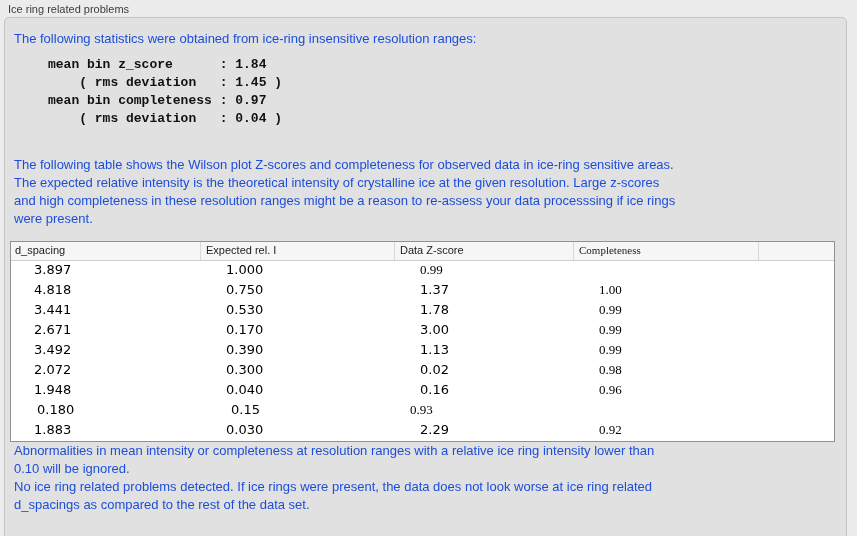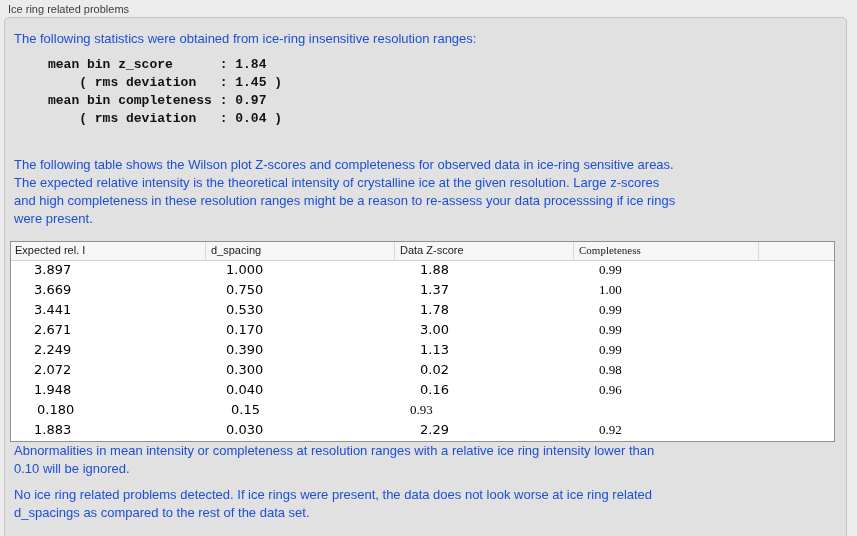--- a/index.html
+++ b/index.html
@@ -86,21 +86,21 @@
     overflow: hidden;
     white-space: nowrap;
   }
   .c1 { width: 189px; }
   .c2 { width: 194px; }
   .c3 { width: 179px; }
   .c4 { width: 185px; font-family: Liberation Serif, serif; }
   .c5 { flex: 1; }
   .t-row .c1 { padding-left: 23px; }
   .note { }
-  .note2 { margin-top: 8px; }
+  .note2 { }
 </style>
 </head>
 <body>
 
 <div class="group-title">Ice ring related problems</div>
 
 <div class="group-box">
   <div class="box-content">
 
     <div class="para">The following statistics were obtained from ice-ring insensitive resolution ranges:</div>
@@ -110,57 +110,56 @@
 mean bin completeness : 0.97
     ( rms deviation   : 0.04 )</div>
 
     <div class="para table-desc">The following table shows the Wilson plot Z-scores and completeness for observed data in ice-ring sensitive areas.
 The expected relative intensity is the theoretical intensity of crystalline ice at the given resolution. Large z-scores
 and high completeness in these resolution ranges might be a reason to re-assess your data processsing if ice rings
 were present.</div>
 
     <div class="ice-table">
       <div class="t-header">
+        <div class="hcell c1">d_spacing</div>
         <div class="hcell c2">Expected rel. I</div>
-        <div class="hcell c1">d_spacing</div>
         <div class="hcell c3">Data Z-score</div>
         <div class="hcell c4">Completeness</div>
         <div class="hcell c5"></div>
       </div>
 
       <div class="t-row">
         <div class="cell c1">3.897</div>
         <div class="cell c2">1.000</div>
-        <div class="cell c3">1.88</div>
         <div class="cell c4">0.99</div>
         <div class="cell c5"></div>
       </div>
       <div class="t-row">
-        <div class="cell c1">3.669</div>
+        <div class="cell c1">4.818</div>
         <div class="cell c2">0.750</div>
         <div class="cell c3">1.37</div>
         <div class="cell c4">1.00</div>
         <div class="cell c5"></div>
       </div>
       <div class="t-row">
         <div class="cell c1">3.441</div>
         <div class="cell c2">0.530</div>
         <div class="cell c3">1.78</div>
         <div class="cell c4">0.99</div>
         <div class="cell c5"></div>
       </div>
       <div class="t-row">
         <div class="cell c1">2.671</div>
         <div class="cell c2">0.170</div>
         <div class="cell c3">3.00</div>
         <div class="cell c4">0.99</div>
         <div class="cell c5"></div>
       </div>
       <div class="t-row">
-        <div class="cell c1">2.249</div>
+        <div class="cell c1">3.492</div>
         <div class="cell c2">0.390</div>
         <div class="cell c3">1.13</div>
         <div class="cell c4">0.99</div>
         <div class="cell c5"></div>
       </div>
       <div class="t-row">
         <div class="cell c1">2.072</div>
         <div class="cell c2">0.300</div>
         <div class="cell c3">0.02</div>
         <div class="cell c4">0.98</div>

